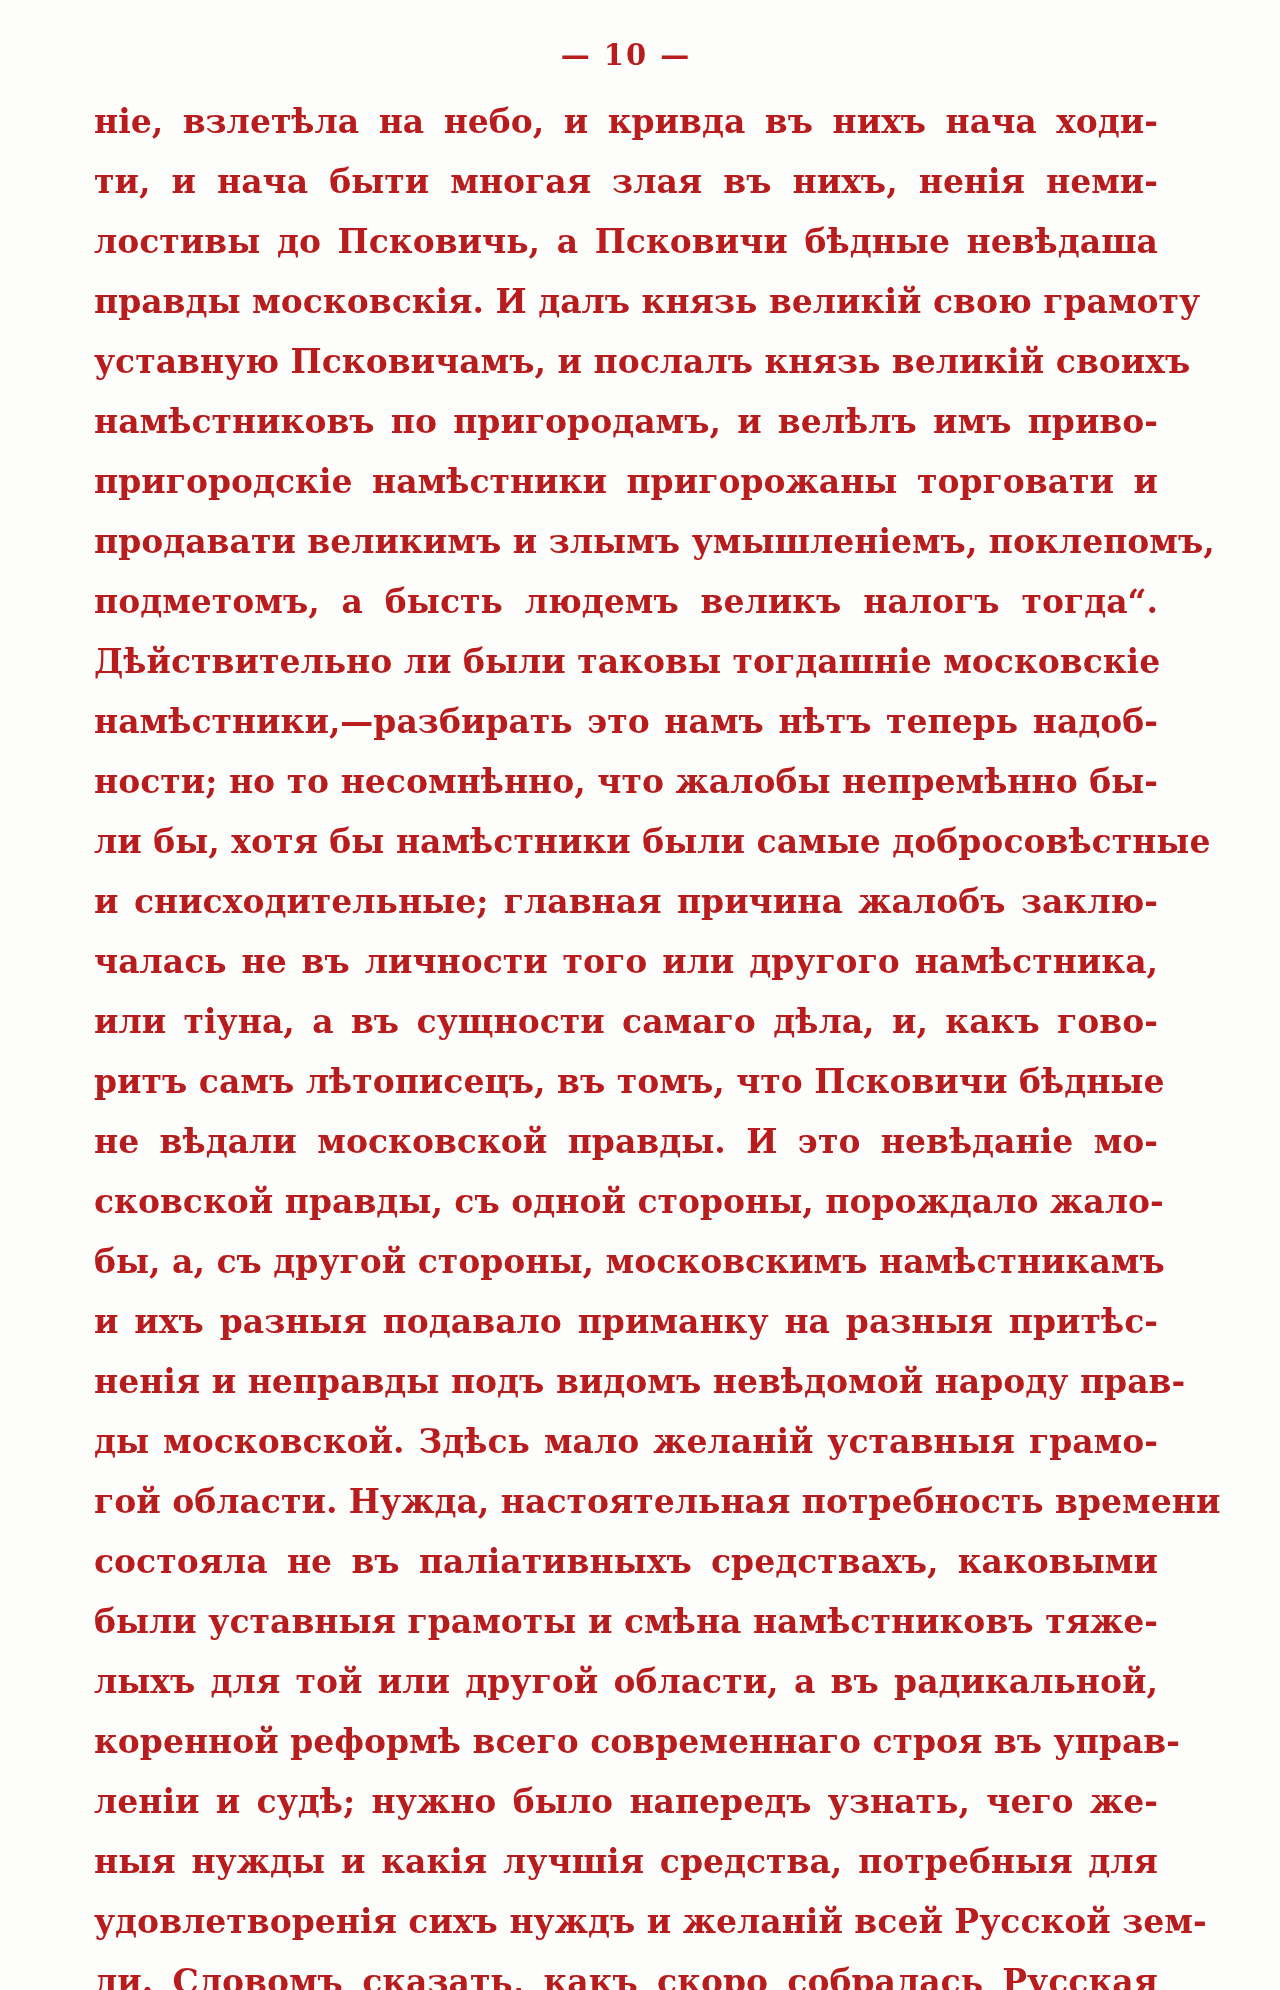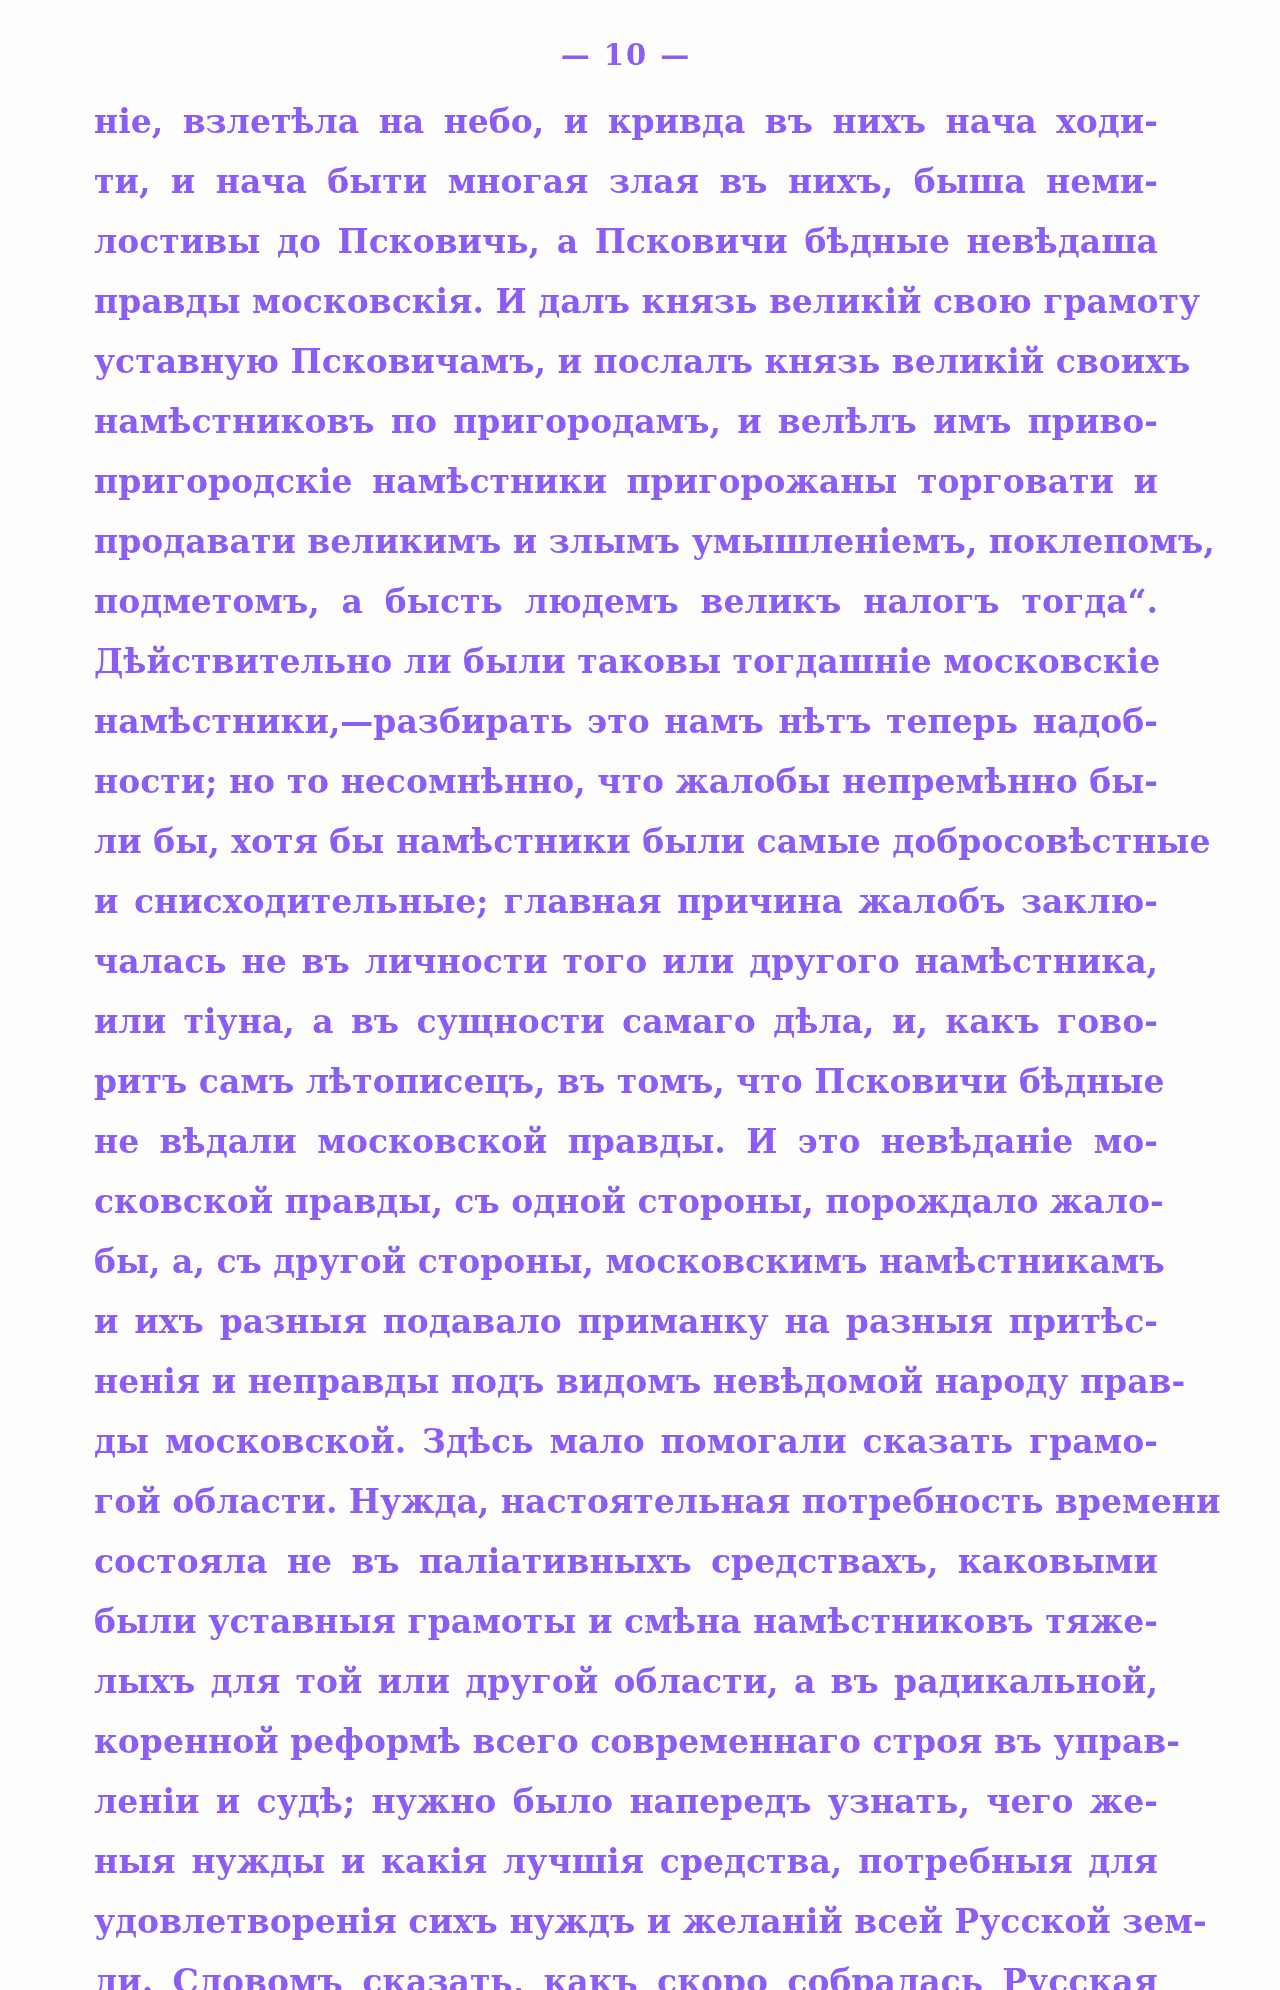--- a/index.html
+++ b/index.html
@@ -6,21 +6,21 @@
     margin: 0;
     padding: 0;
     background: #e8e8e8;
   }
   .page {
     position: relative;
     width: 1280px;
     height: 1990px;
     margin: 0 auto;
     background: #fdfdfc;
-    color: #8b5cf6;
+    color: #b91c1c;
     font-family: "DejaVu Serif", "Liberation Serif", serif;
     overflow: hidden;
   }
   .page-header {
     position: absolute;
     top: 38px;
     left: 86px;
     width: 1080px;
     text-align: center;
     font-size: 29px;
@@ -49,42 +49,42 @@
 </style>
 </head>
 <body>
 
 <div class="page">
 
   <div class="page-header">— 10 —</div>
 
   <div class="text-block">
     <p class="line">ніе, взлетѣла на небо, и кривда въ нихъ нача ходи-</p>
-    <p class="line">ти, и нача быти многая злая въ нихъ, быша неми-</p>
+    <p class="line">ти, и нача быти многая злая въ нихъ, ненія неми-</p>
     <p class="line">лостивы до Псковичь, а Псковичи бѣдные невѣдаша</p>
     <p class="line">правды московскія. И далъ князь великій свою грамоту</p>
     <p class="line">уставную Псковичамъ, и послалъ князь великій своихъ</p>
     <p class="line">намѣстниковъ по пригородамъ, и велѣлъ имъ приво-</p>
     <p class="line">пригородскіе намѣстники пригорожаны торговати и</p>
     <p class="line">продавати великимъ и злымъ умышленіемъ, поклепомъ,</p>
     <p class="line">подметомъ, а бысть людемъ великъ налогъ тогда“.</p>
     <p class="line">Дѣйствительно ли были таковы тогдашніе московскіе</p>
     <p class="line">намѣстники,—разбирать это намъ нѣтъ теперь надоб-</p>
     <p class="line">ности; но то несомнѣнно, что жалобы непремѣнно бы-</p>
     <p class="line">ли бы, хотя бы намѣстники были самые добросовѣстные</p>
     <p class="line">и снисходительные; главная причина жалобъ заклю-</p>
     <p class="line">чалась не въ личности того или другого намѣстника,</p>
     <p class="line">или тіуна, а въ сущности самаго дѣла, и, какъ гово-</p>
     <p class="line">ритъ самъ лѣтописецъ, въ томъ, что Псковичи бѣдные</p>
     <p class="line">не вѣдали московской правды. И это невѣданіе мо-</p>
     <p class="line">сковской правды, съ одной стороны, порождало жало-</p>
     <p class="line">бы, а, съ другой стороны, московскимъ намѣстникамъ</p>
     <p class="line">и ихъ разныя подавало приманку на разныя притѣс-</p>
     <p class="line">ненія и неправды подъ видомъ невѣдомой народу прав-</p>
-    <p class="line">ды московской. Здѣсь мало помогали сказать грамо-</p>
+    <p class="line">ды московской. Здѣсь мало желаній уставныя грамо-</p>
     <p class="line">гой области. Нужда, настоятельная потребность времени</p>
     <p class="line">состояла не въ паліативныхъ средствахъ, каковыми</p>
     <p class="line">были уставныя грамоты и смѣна намѣстниковъ тяже-</p>
     <p class="line">лыхъ для той или другой области, а въ радикальной,</p>
     <p class="line">коренной реформѣ всего современнаго строя въ управ-</p>
     <p class="line">леніи и судѣ; нужно было напередъ узнать, чего же-</p>
     <p class="line">ныя нужды и какія лучшія средства, потребныя для</p>
     <p class="line">удовлетворенія сихъ нуждъ и желаній всей Русской зем-</p>
     <p class="line">ли. Словомъ сказать, какъ скоро собралась Русская</p>
   </div>

